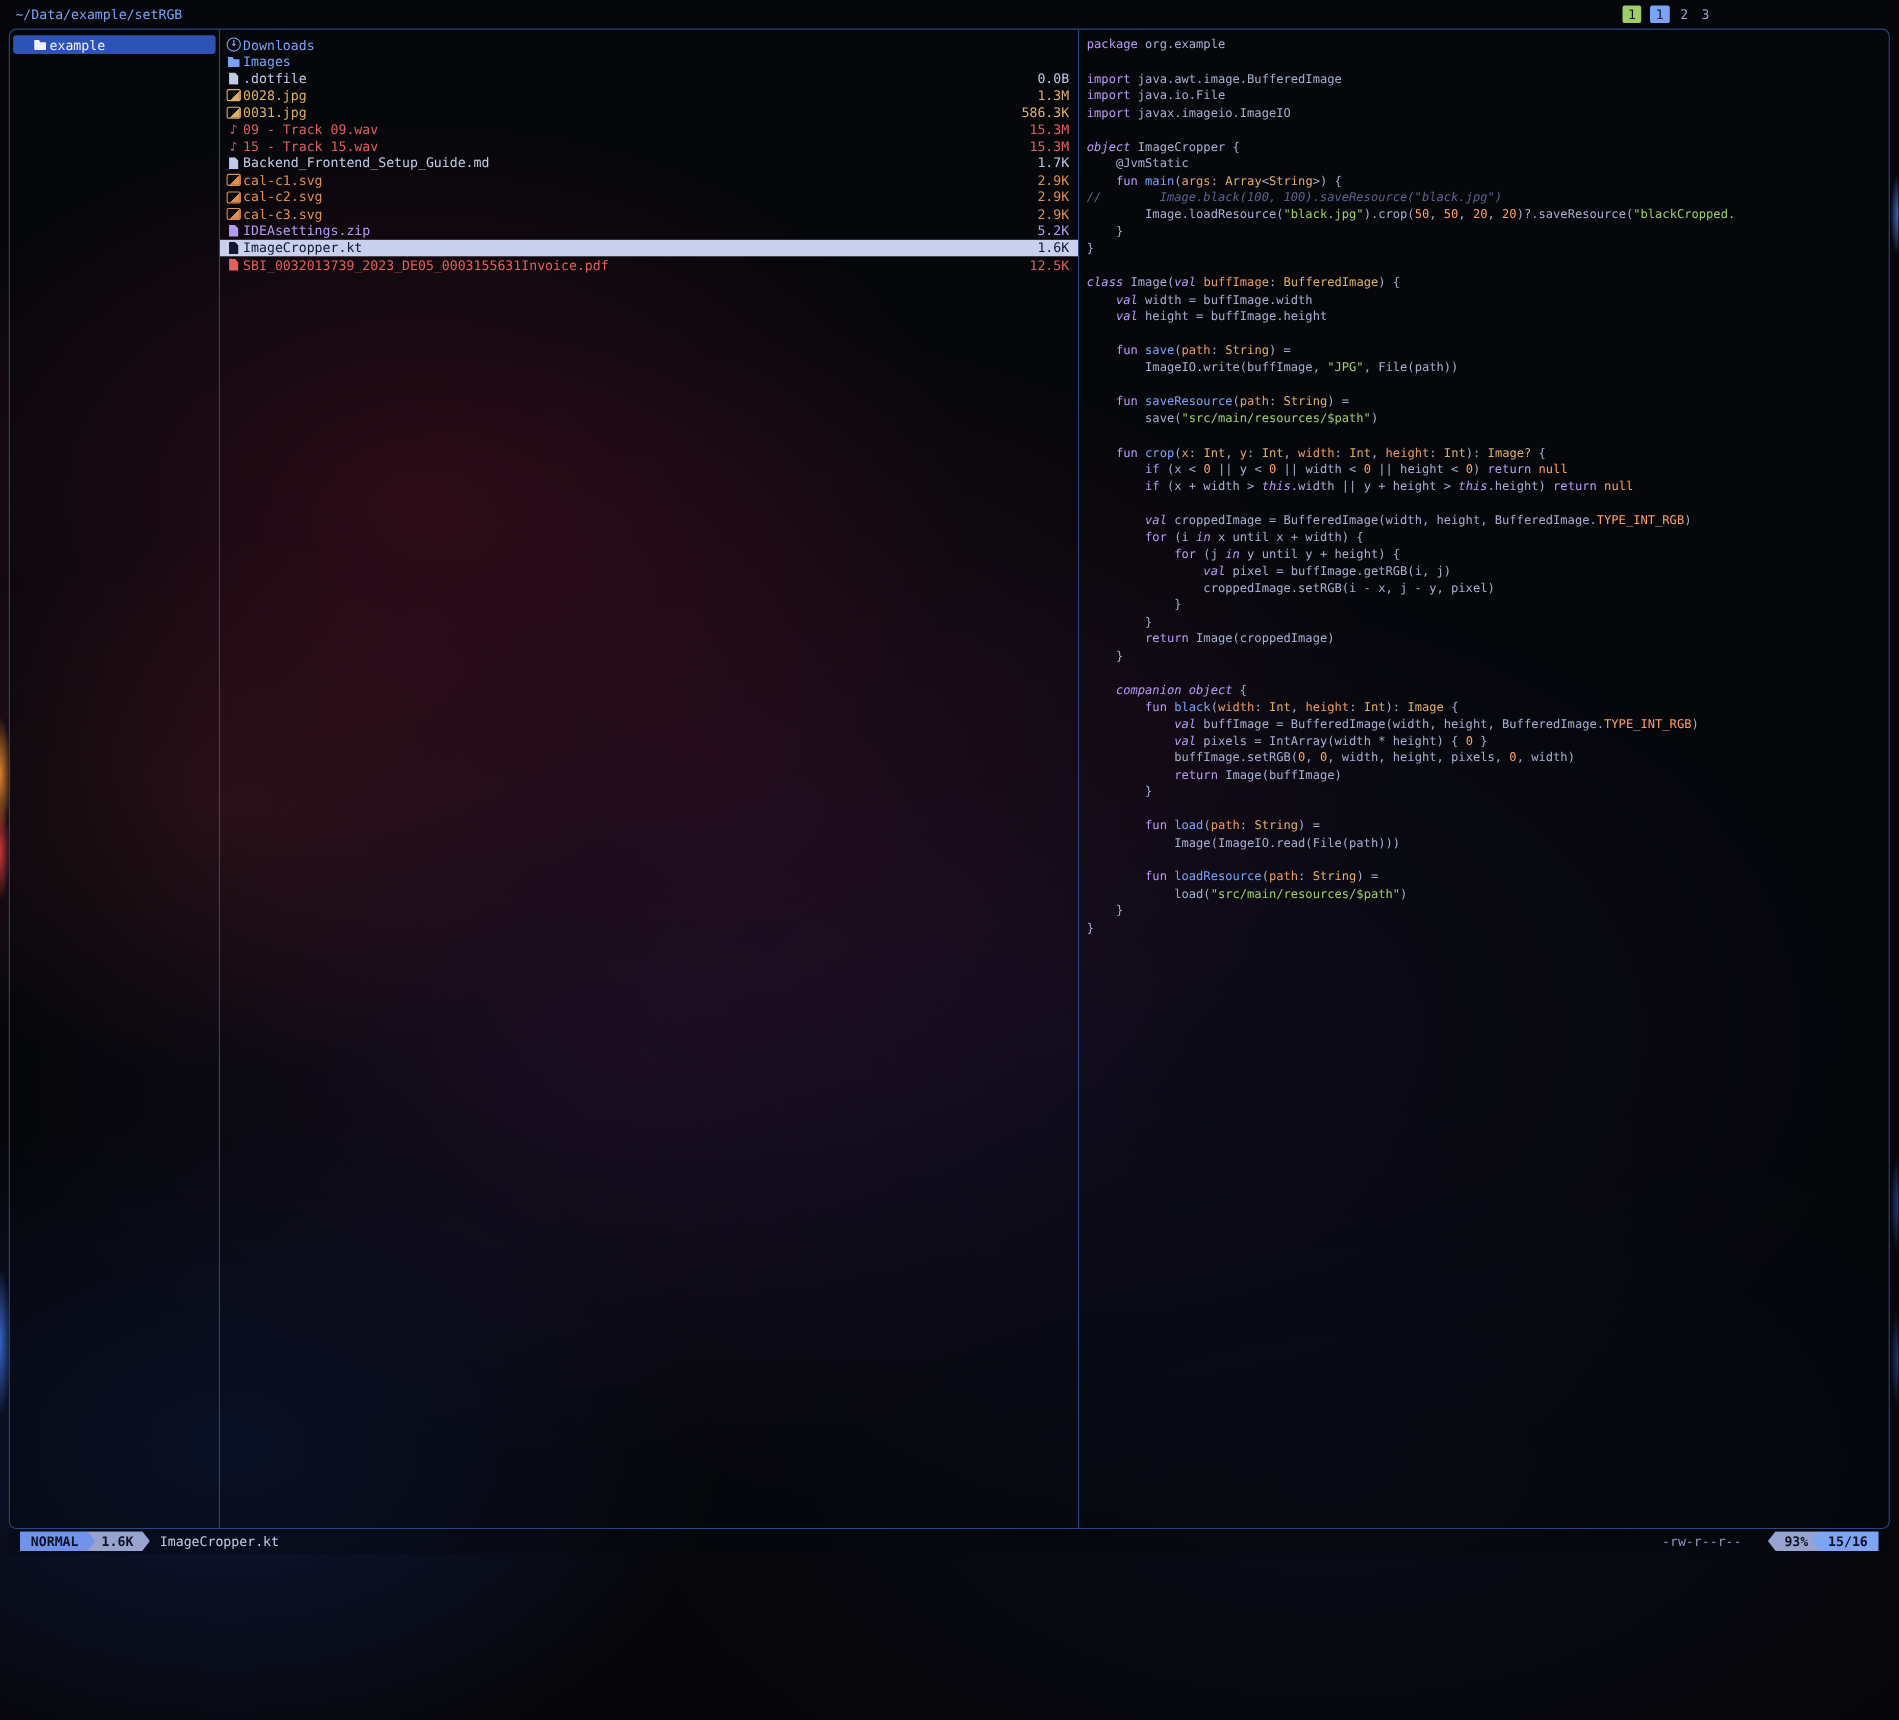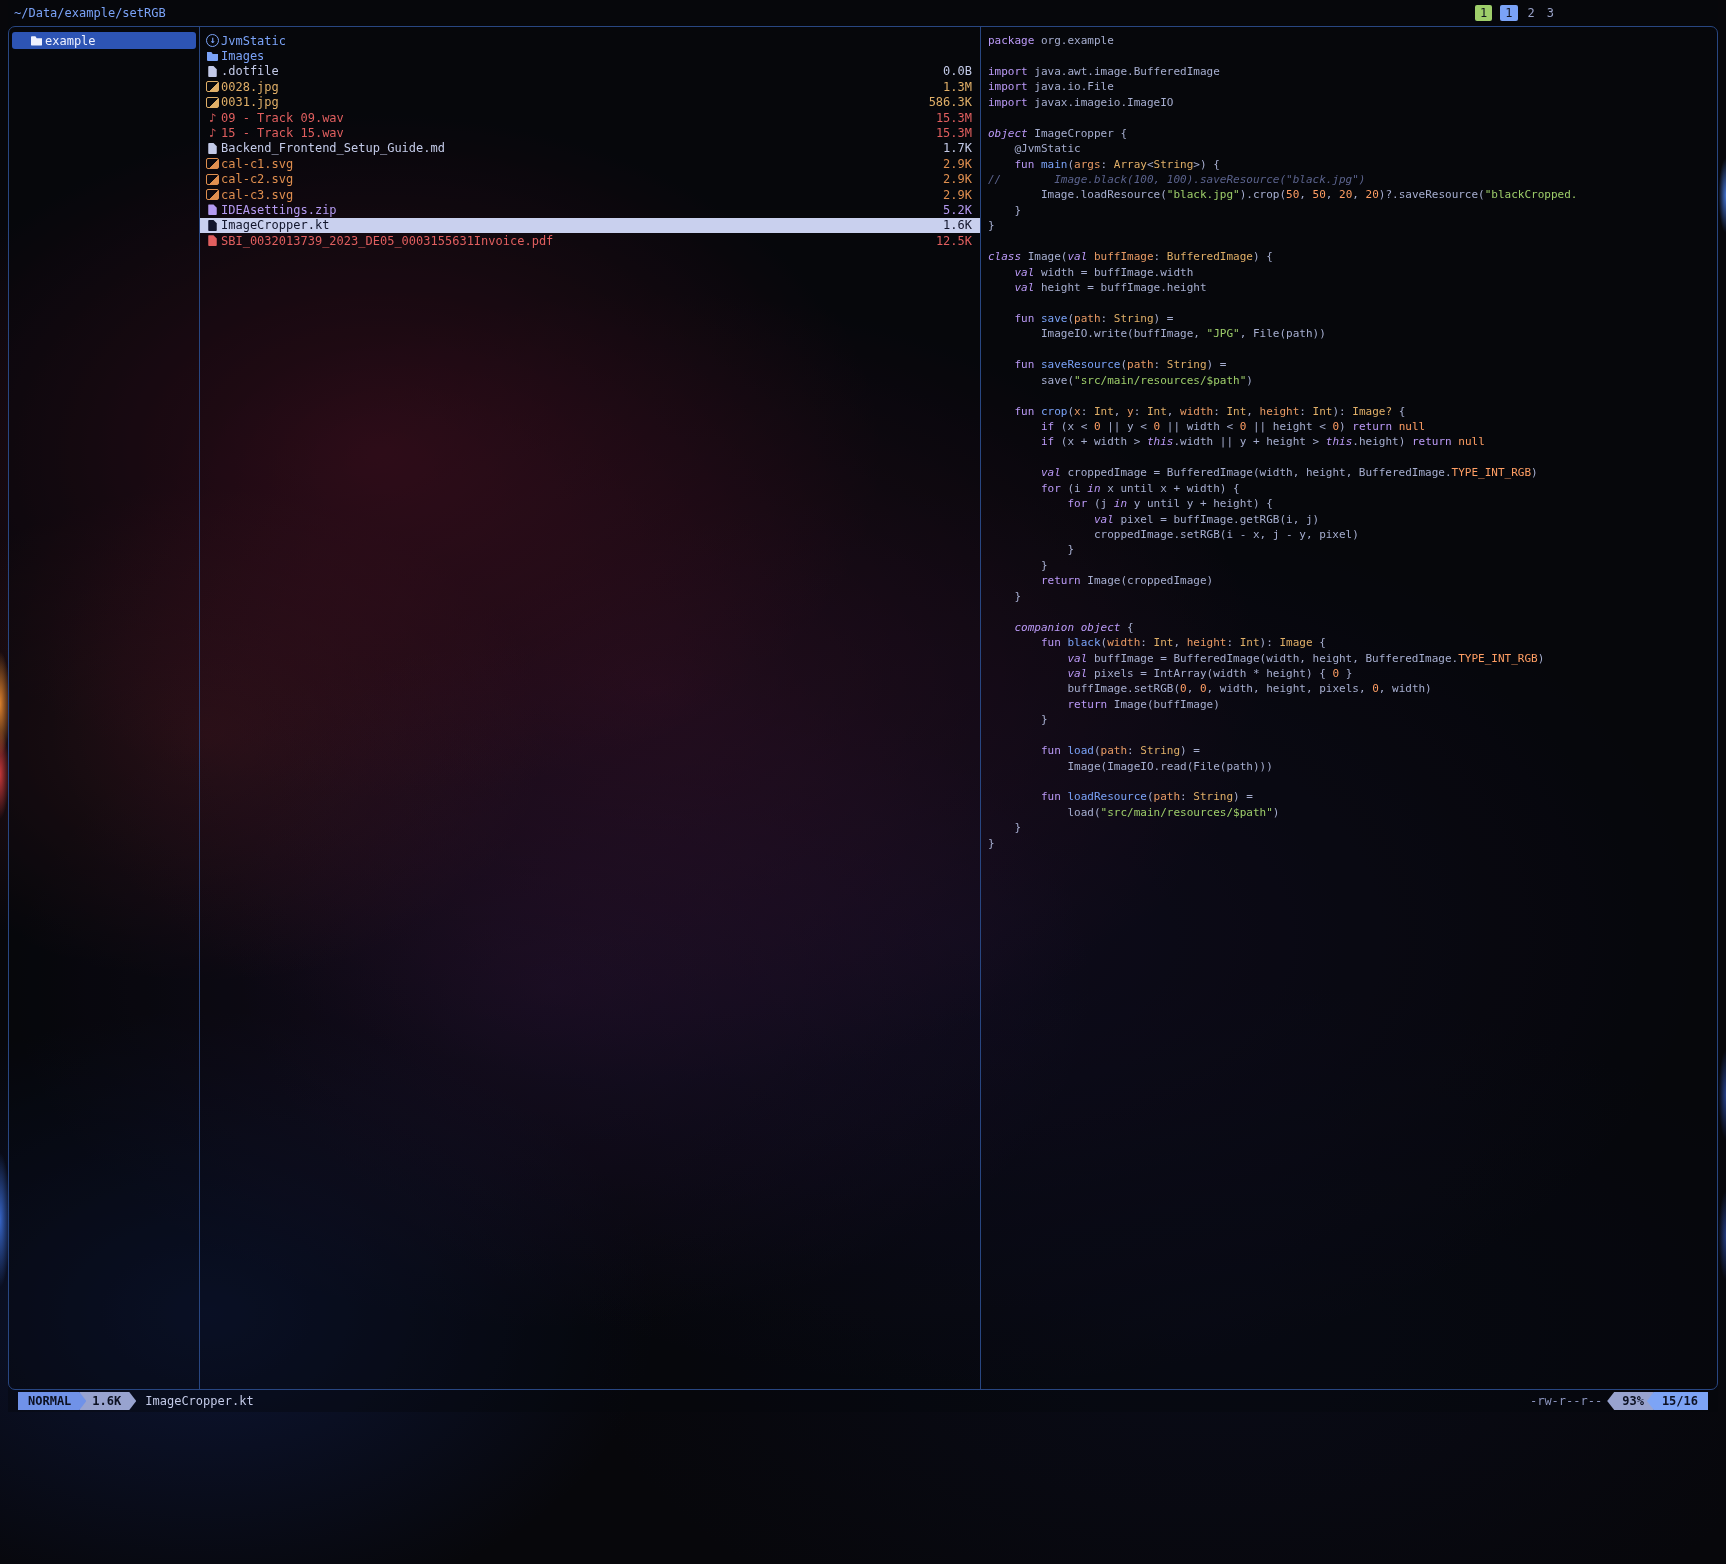--- a/index.html
+++ b/index.html
@@ -96,21 +96,21 @@
   .t-pa { color: #e89a64; }
   .t-cm { color: #5a628c; font-style: italic; }
 
   
   .statusbar { height: 22px; flex: none; display: flex; align-items: center; padding: 0 10px; font-size: 12px; }
   .badge { font-weight: bold; color: #0d1122; padding: 2px 10px; }
   .mode  { background: #7092e8; clip-path: polygon(0 0, calc(100% - 7px) 0, 100% 50%, calc(100% - 7px) 100%, 0 100%); padding-right: 15px; margin-right: -7px; z-index: 3; }
   .fsize { background: #98a3cf; clip-path: polygon(0 0, calc(100% - 7px) 0, 100% 50%, calc(100% - 7px) 100%, 0 100%); padding-left: 13px; padding-right: 15px; z-index: 2; }
   .status-filename { margin-left: 9px; color: #c3cae8; }
   .spacer { flex: 1; }
-  .perm { color: #8a93bc; margin-right: 5px; }
+  .perm { color: #8a93bc; margin-right: 24px; }
   .pct { background: #98a3cf; clip-path: polygon(7px 0, 100% 0, 100% 100%, 7px 100%, 0 50%); padding-left: 15px; z-index: 1; }
   .pos { background: #7da4f5; clip-path: polygon(7px 0, 100% 0, 100% 100%, 7px 100%, 0 50%); padding-left: 15px; margin-left: -7px; z-index: 2; }
 </style>
 </head>
 <body>
 
 <div class="screen">
   <div class="terminal">
 
     <div class="topbar">
@@ -127,21 +127,21 @@
       <div class="pane parent-pane">
         <div>
             <div class="parent-row selected">
               <span class="icon folder-icon"></span>
               <span class="parent-name">example</span>
             </div>
           </div>
       </div>
       <div class="pane file-pane">
         <div>
-            <div class="file-row type-dir"><span class="icon download-icon"></span><span class="file-name">JvmStatic</span><span class="file-size"></span></div>
+            <div class="file-row type-dir"><span class="icon download-icon"></span><span class="file-name">Downloads</span><span class="file-size"></span></div>
             <div class="file-row type-dir"><span class="icon image-folder-icon"></span><span class="file-name">Images</span><span class="file-size"></span></div>
             <div class="file-row type-file"><span class="icon file-icon"></span><span class="file-name">.dotfile</span><span class="file-size">0.0B</span></div>
             <div class="file-row type-image"><span class="icon image-icon"></span><span class="file-name">0028.jpg</span><span class="file-size">1.3M</span></div>
             <div class="file-row type-image"><span class="icon image-icon"></span><span class="file-name">0031.jpg</span><span class="file-size">586.3K</span></div>
             <div class="file-row type-audio"><span class="icon audio-icon"></span><span class="file-name">09 - Track 09.wav</span><span class="file-size">15.3M</span></div>
             <div class="file-row type-audio"><span class="icon audio-icon"></span><span class="file-name">15 - Track 15.wav</span><span class="file-size">15.3M</span></div>
             <div class="file-row type-doc"><span class="icon markdown-icon"></span><span class="file-name">Backend_Frontend_Setup_Guide.md</span><span class="file-size">1.7K</span></div>
             <div class="file-row type-svg"><span class="icon image-icon"></span><span class="file-name">cal-c1.svg</span><span class="file-size">2.9K</span></div>
             <div class="file-row type-svg"><span class="icon image-icon"></span><span class="file-name">cal-c2.svg</span><span class="file-size">2.9K</span></div>
             <div class="file-row type-svg"><span class="icon image-icon"></span><span class="file-name">cal-c3.svg</span><span class="file-size">2.9K</span></div>

